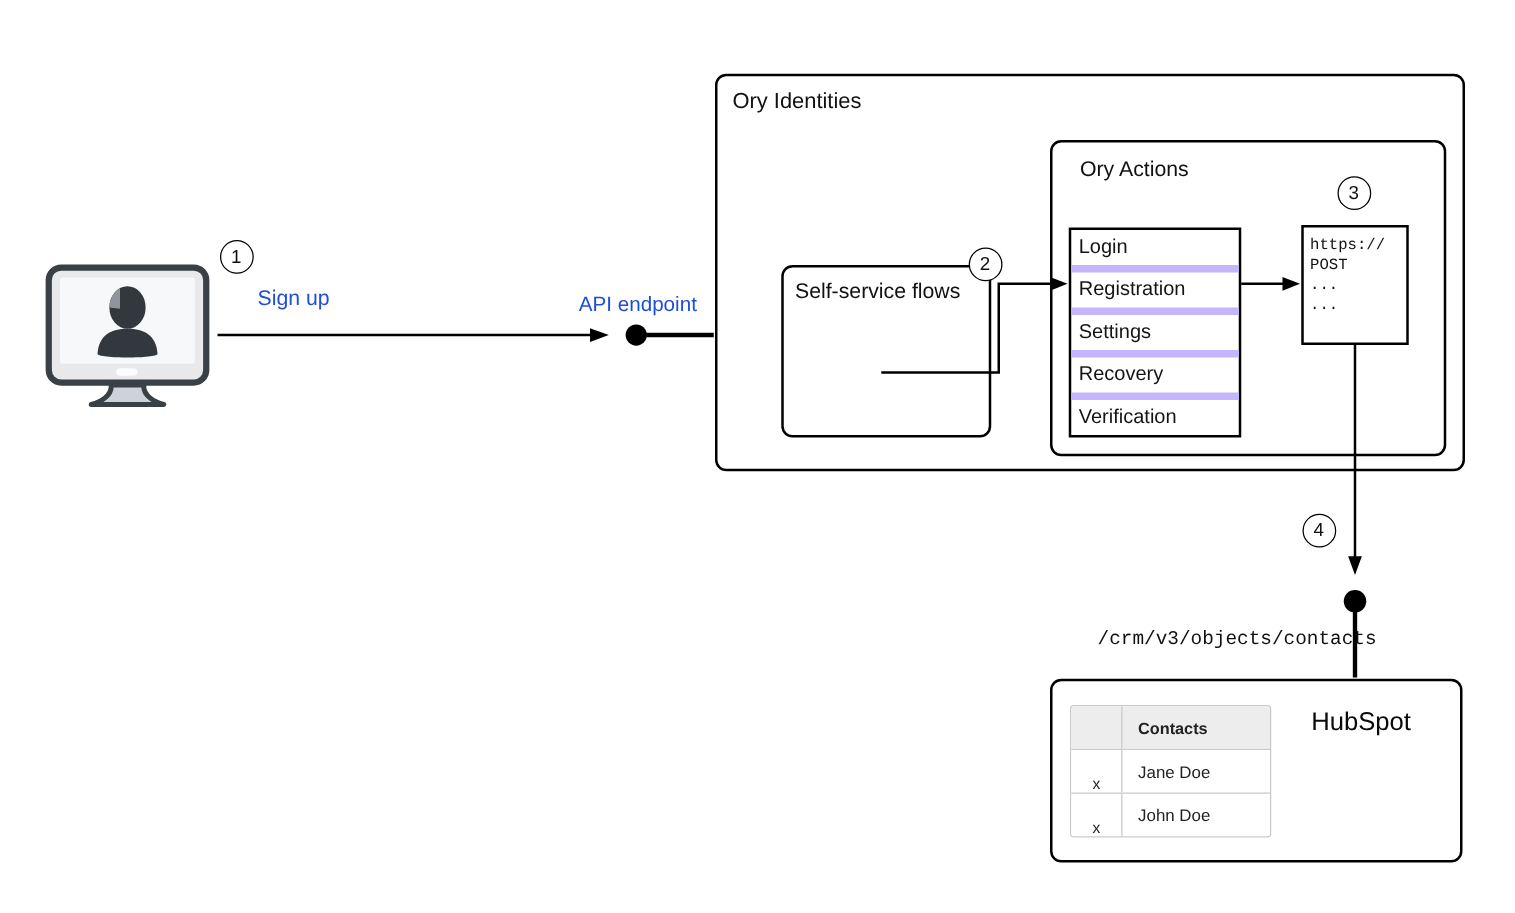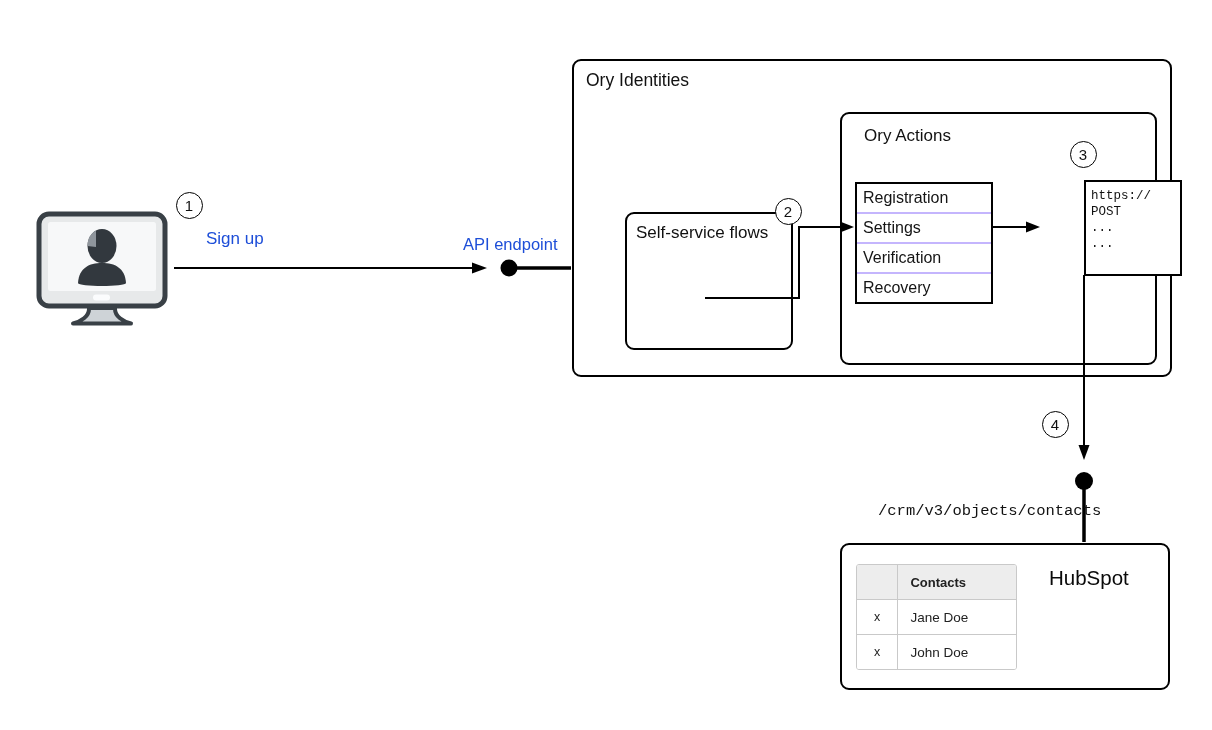--- a/index.html
+++ b/index.html
@@ -12,36 +12,36 @@
     box-sizing:border-box;z-index:1;
   }
   .box-title{position:absolute;font-size:17px;white-space:nowrap;color:#111;text-align:right;}
   
   .flow-table{
     position:absolute;left:855px;top:182px;width:138px;box-sizing:border-box;
     border:2px solid #000;background:#fff;z-index:1;
   }
   .flow-row{
     height:28px;line-height:28px;font-size:16px;padding-left:6px;
-    border-top:2px solid #c4b5fd;white-space:nowrap;overflow:hidden;
+    border-top:6px solid #c4b5fd;white-space:nowrap;overflow:hidden;
   }
   .flow-row:first-child{border-top:none;}
   
   .code-box{
-    position:absolute;left:1041px;top:180px;width:98px;height:96px;box-sizing:border-box;
+    position:absolute;left:1041px;top:180px;width:86px;height:96px;box-sizing:border-box;
     border:2px solid #000;background:#fff;z-index:1;
     font-family:"Liberation Mono",monospace;font-size:12.5px;line-height:16px;
-    padding:6px 0 0 5px;color:#111;margin-left:43px;
+    padding:6px 0 0 5px;color:#111;
   }
   
   .contacts-table{
     position:absolute;left:856px;top:564px;width:161px;box-sizing:border-box;
     border:1px solid #c9c9c9;border-radius:3px;overflow:hidden;background:#fff;z-index:1;
   }
-  .ct-row{display:flex;border-top:1px solid #c9c9c9;background:#fff;}
+  .ct-row{display:flex;border-top:1px solid #c9c9c9;background:#fff;align-items:flex-end;}
   .ct-row:first-child{border-top:none;}
   .ct-header{background:#ededed;}
   .ct-mark{
     width:41px;box-sizing:border-box;display:flex;align-items:center;justify-content:center;
     font-size:12.5px;color:#222;
   }
   .ct-name{
     width:120px;box-sizing:border-box;border-left:1px solid #c9c9c9;display:flex;align-items:center;
     padding-left:12px;font-size:13.5px;color:#222;height:34px;
   }
@@ -81,24 +81,25 @@
 
   <div class="box" style="left:583px;top:212px;width:168px;height:138px;margin-left:42px;">
     <div class="box-title" style="left:9px;top:9px;">Self-service flows</div>
   </div>
 
   <div class="box" style="left:840px;top:112px;width:317px;height:253px;">
     <div class="box-title" style="left:22px;top:12px;">Ory Actions</div>
   </div>
 
   <div class="flow-table">
+    <div class="flow-row">Login</div>
     <div class="flow-row">Registration</div>
     <div class="flow-row">Settings</div>
+    <div class="flow-row">Recovery</div>
     <div class="flow-row">Verification</div>
-    <div class="flow-row">Recovery</div>
   </div>
 
   <div class="code-box">
     <div>https://</div>
     <div>POST</div>
     <div>...</div>
     <div>...</div>
   </div>
 
   <div class="box" style="left:840px;top:543px;width:330px;height:147px;"></div>

